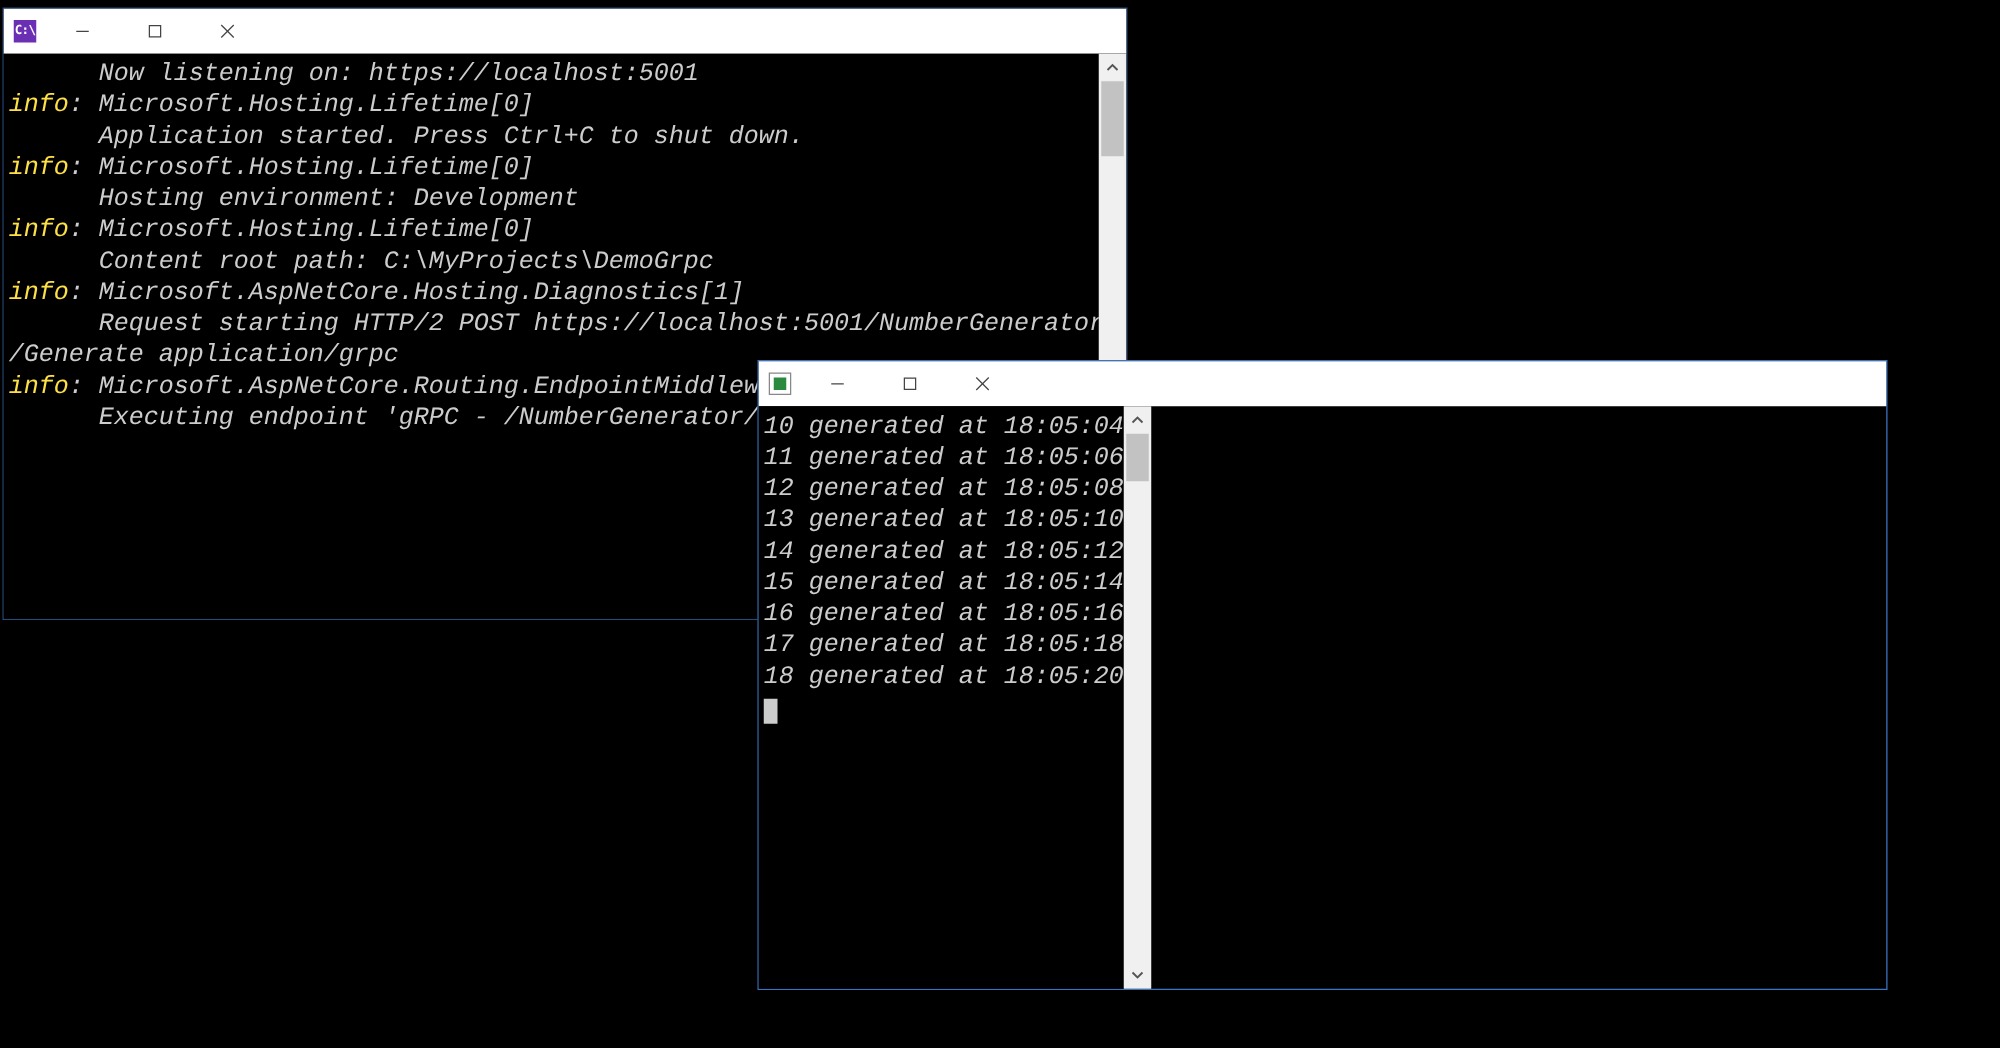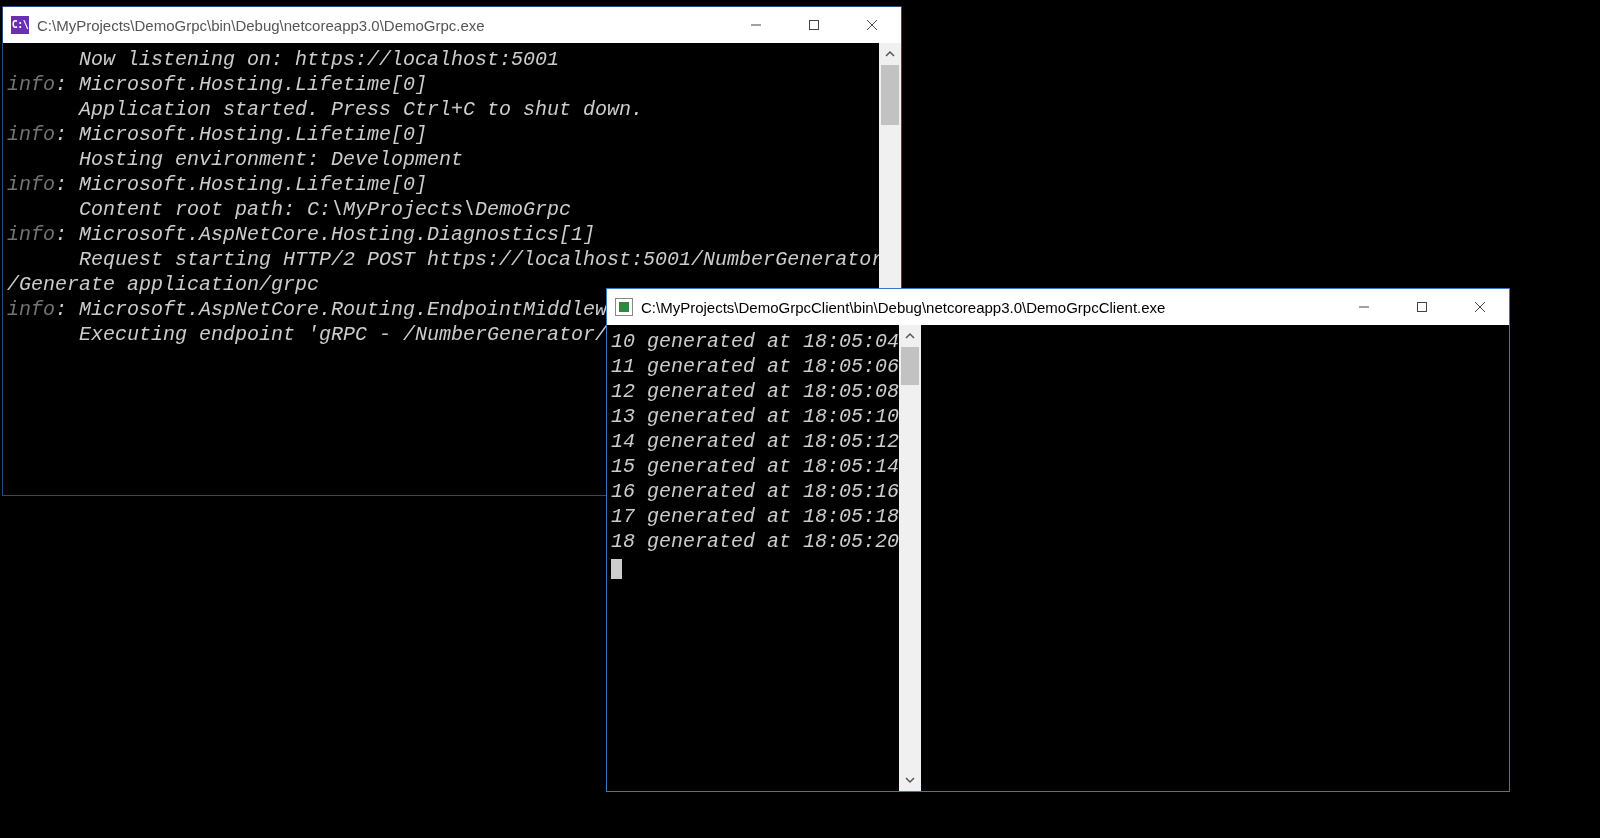--- a/index.html
+++ b/index.html
@@ -87,21 +87,21 @@
     flex: 1 1 auto;
     padding: 4px 0 0 4px;
     font-family: Consolas, "Courier New", monospace;
     font-size: 20px;
     line-height: 25px;
     color: #ccc;
     white-space: pre;
     overflow: hidden;
     font-style: italic;
   }
-  .info-tag { color: #737373; }
+  .info-tag { color: #fde047; }
   .scrollbar {
     width: 22px;
     background: #f0f0f0;
     position: relative;
     flex: 0 0 auto;
   }
   .scroll-up, .scroll-down {
     position: absolute;
     left: 0; right: 0;
     height: 22px;
@@ -132,21 +132,20 @@
   #win-client { left: 606px; top: 288px; width: 904px; height: 504px; z-index: 2; border-color:#3a74c4;}
   #win-client .titlebar { color:#000; }
   #win-client .scroll-thumb { top: 22px; height: 38px; }
 </style>
 </head>
 <body>
 
 <div id="win-server" class="window">
   <div class="titlebar">
     <div class="app-icon server">C:\</div>
-    <div class="title-text">C:\MyProjects\DemoGrpc\bin\Debug\netcoreapp3.0\DemoGrpc.exe</div>
     <div class="win-controls">
       <div class="win-btn">
         <svg viewBox="0 0 12 12">
             <line x1="1" y1="6" x2="11" y2="6" stroke-width="1"></line>
           </svg>
       </div>
       <div class="win-btn">
         <svg viewBox="0 0 12 12">
             <rect x="1.5" y="1.5" width="9" height="9" fill="none" stroke-width="1"></rect>
           </svg>
@@ -173,21 +172,20 @@
             <polyline points="1,3 5,7 9,3" fill="none" stroke="#555" stroke-width="1.5"></polyline>
           </svg>
       </div>
     </div>
   </div>
 </div>
 
 <div id="win-client" class="window">
   <div class="titlebar active">
     <div class="app-icon client"></div>
-    <div class="title-text">C:\MyProjects\DemoGrpcClient\bin\Debug\netcoreapp3.0\DemoGrpcClient.exe</div>
     <div class="win-controls">
       <div class="win-btn">
         <svg viewBox="0 0 12 12">
             <line x1="1" y1="6" x2="11" y2="6" stroke-width="1"></line>
           </svg>
       </div>
       <div class="win-btn">
         <svg viewBox="0 0 12 12">
             <rect x="1.5" y="1.5" width="9" height="9" fill="none" stroke-width="1"></rect>
           </svg>

